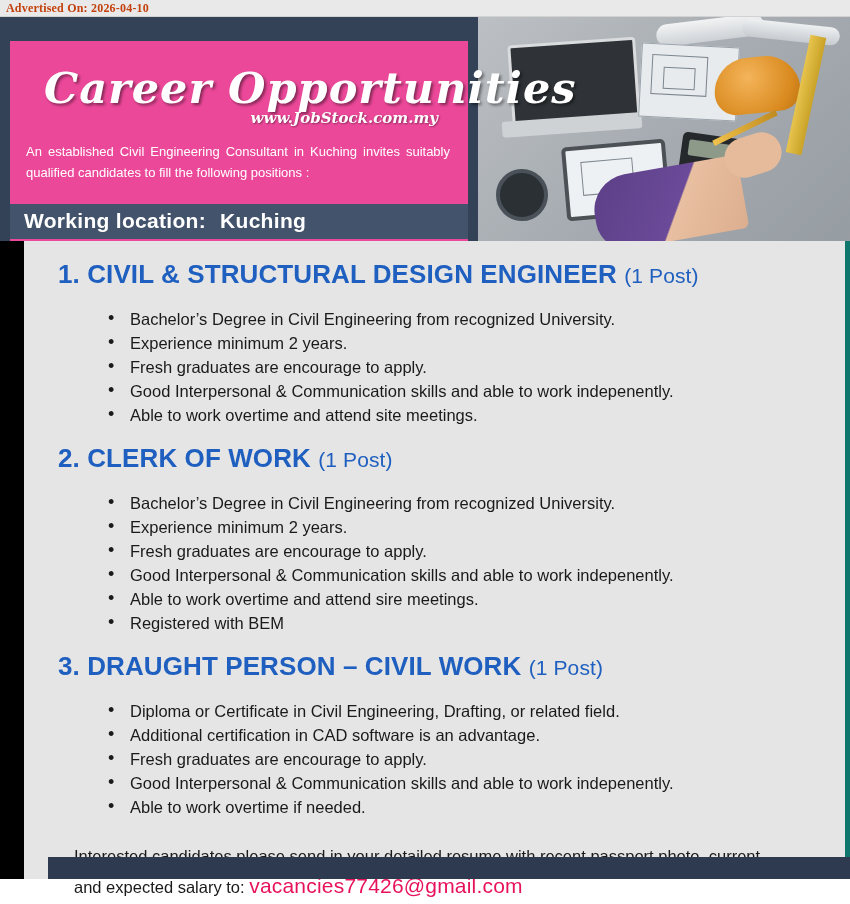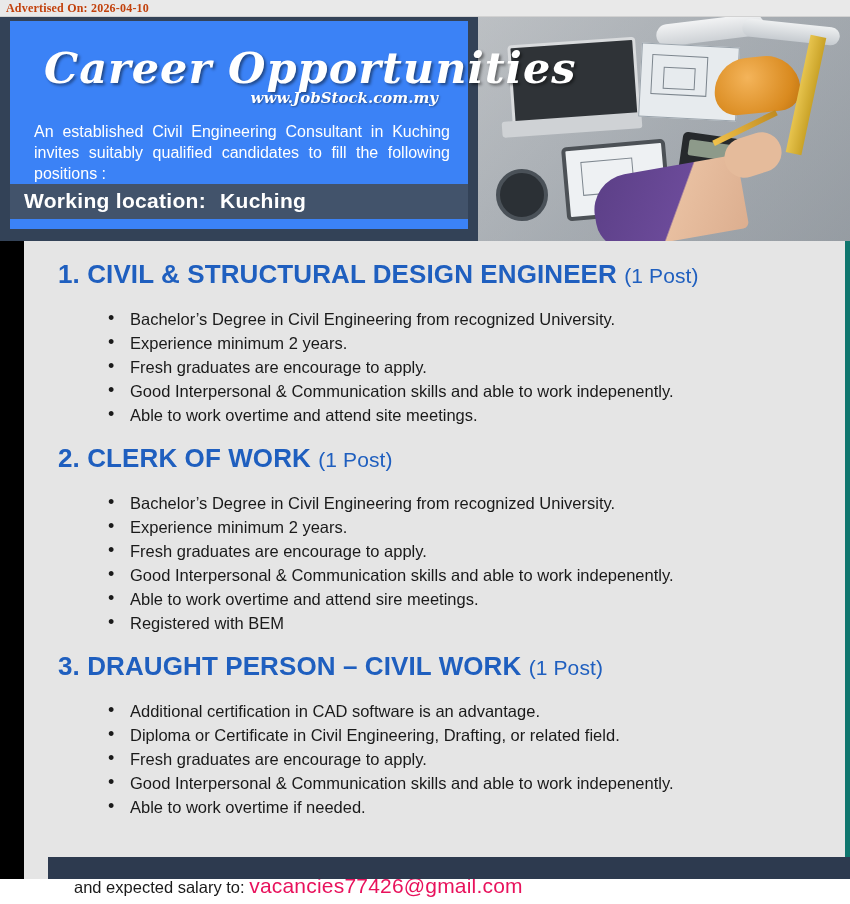--- a/index.html
+++ b/index.html
@@ -198,24 +198,24 @@
   .header-left {
     position: absolute;
     left: 0; top: 0;
     width: 478px;
     height: 224px;
     background: #334257;
     box-sizing: border-box;
   }
   .header-left-inner {
     position: absolute;
-    left: 10px; top: 4px;
+    left: 10px; top: 24px;
     width: 458px;
     height: 208px;
-    background: #3b82f6;
+    background: #ec4899;
     box-sizing: border-box;
     padding: 10px 12px 0 12px;
   }
   .career-title {
     font-family: "DejaVu Serif", serif;
     font-style: italic;
     font-weight: bold;
     font-size: 43px;
     color: #ffffff;
     letter-spacing: 1px;
@@ -227,23 +227,23 @@
     font-family: "DejaVu Serif", serif;
     font-style: italic;
     font-weight: bold;
     font-size: 15px;
     color: #ffffff;
     text-align: right;
     margin: -4px 18px 0 0;
     text-shadow: 1px 1px 2px rgba(0,0,0,.4);
   }
   .header-para {
-    margin: 14px 6px 0 12px;
-    font-family: "Liberation Sans", sans-serif;
-    font-size: 16px;
+    margin: 14px 6px 0 4px;
+    font-family: "Liberation Sans", sans-serif;
+    font-size: 13px;
     line-height: 21px;
     color: #ffffff;
     text-align: justify;
   }
   .working-bar {
     position: absolute;
     left: 0;
     bottom: 10px;
     width: 458px;
     background: #42536b;
@@ -412,30 +412,30 @@
         </ul>
       </div>
 
       <div class="job-block">
         <div class="job-heading">
           <span>3.</span>
           <span>DRAUGHT PERSON – CIVIL WORK</span>
           <span class="posts">(1 Post)</span>
         </div>
         <ul class="reqs">
+          <li>Diploma or Certificate in Civil Engineering, Drafting, or related field.</li>
           <li>Additional certification in CAD software is an advantage.</li>
-          <li>Diploma or Certificate in Civil Engineering, Drafting, or related field.</li>
           <li>Fresh graduates are encourage to apply.</li>
           <li>Good Interpersonal &amp; Communication skills and able to work indepenently.</li>
           <li>Able to work overtime if needed.</li>
         </ul>
       </div>
 
       <div class="closing">
-        <br>
+        <span>Interested candidates please send in your detailed resume with recent passport photo, current</span><br>
         <span>and expected salary to:</span>
         <span class="email">vacancies77426@gmail.com</span><br>
         <span>for application and interview arrangement.</span>
       </div>
 
     </div>
 
     <div class="footer-bar"></div>
   </div>
 

